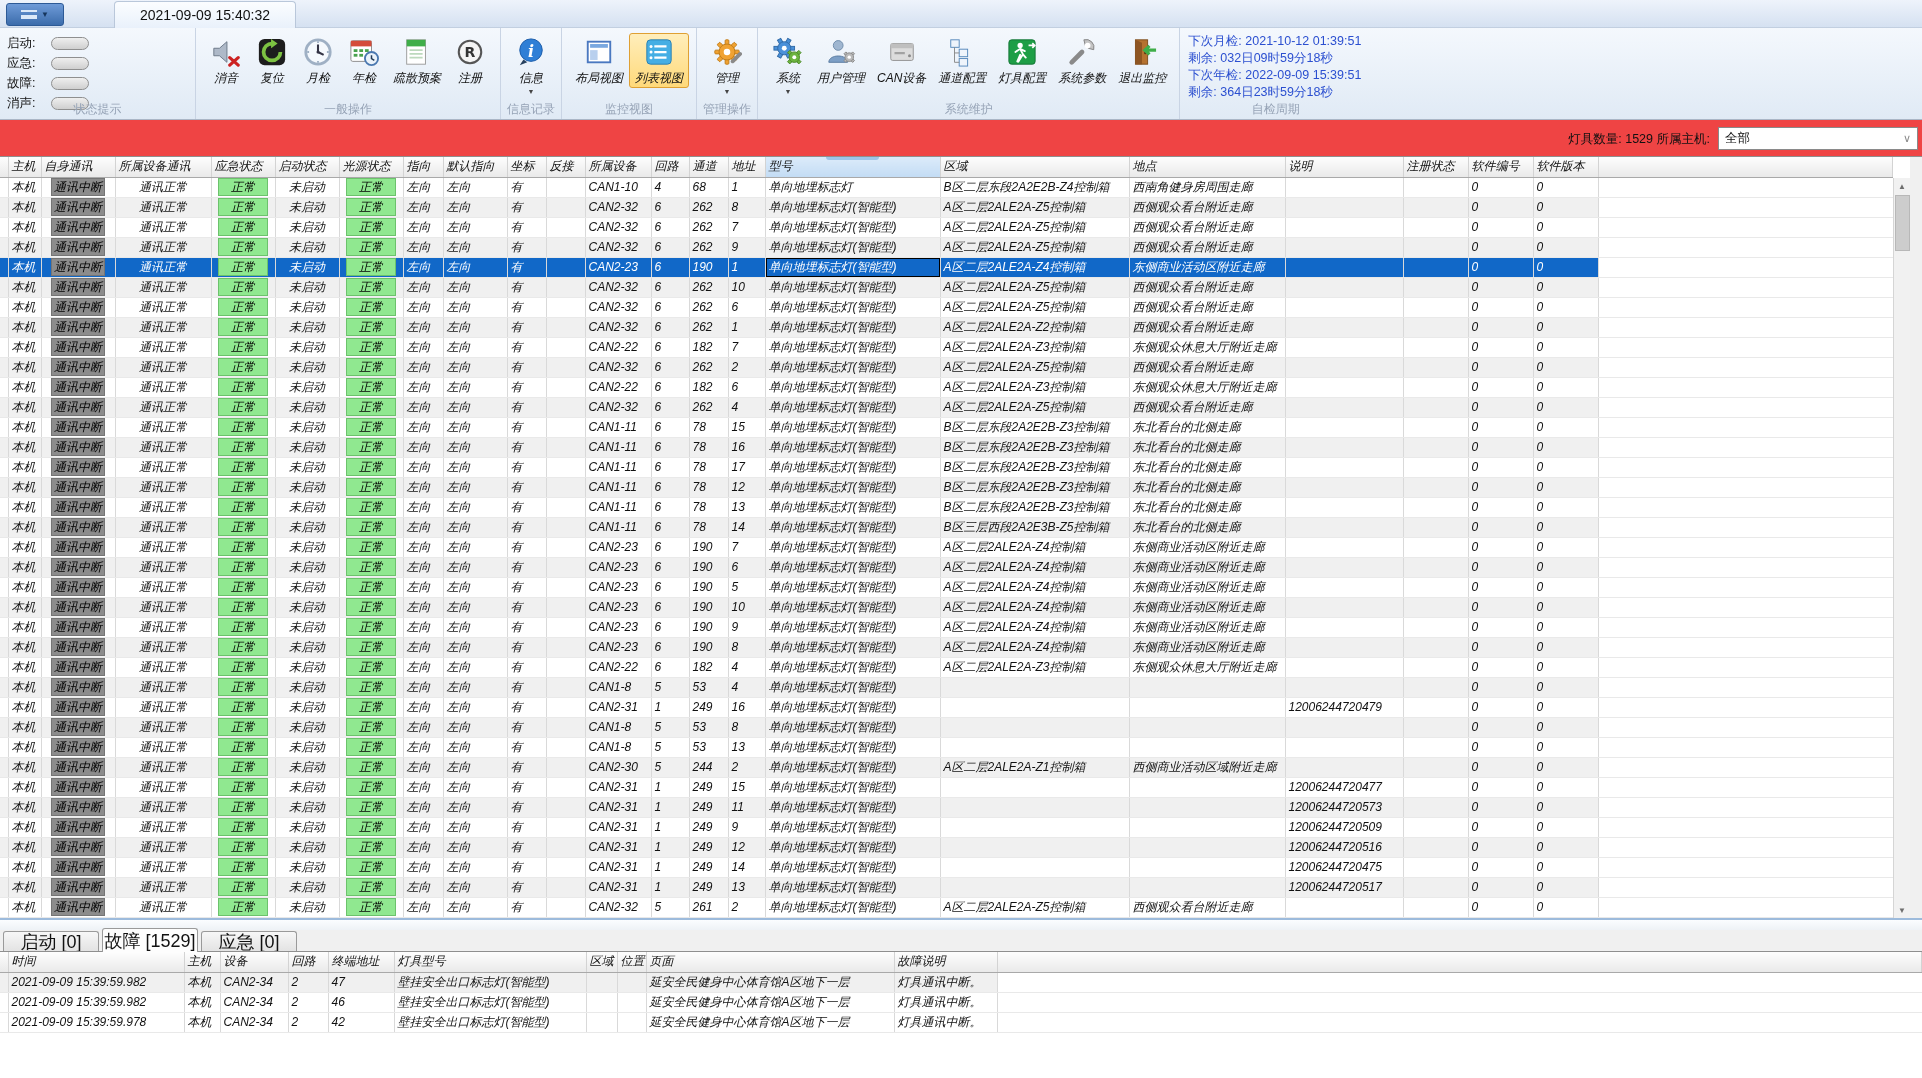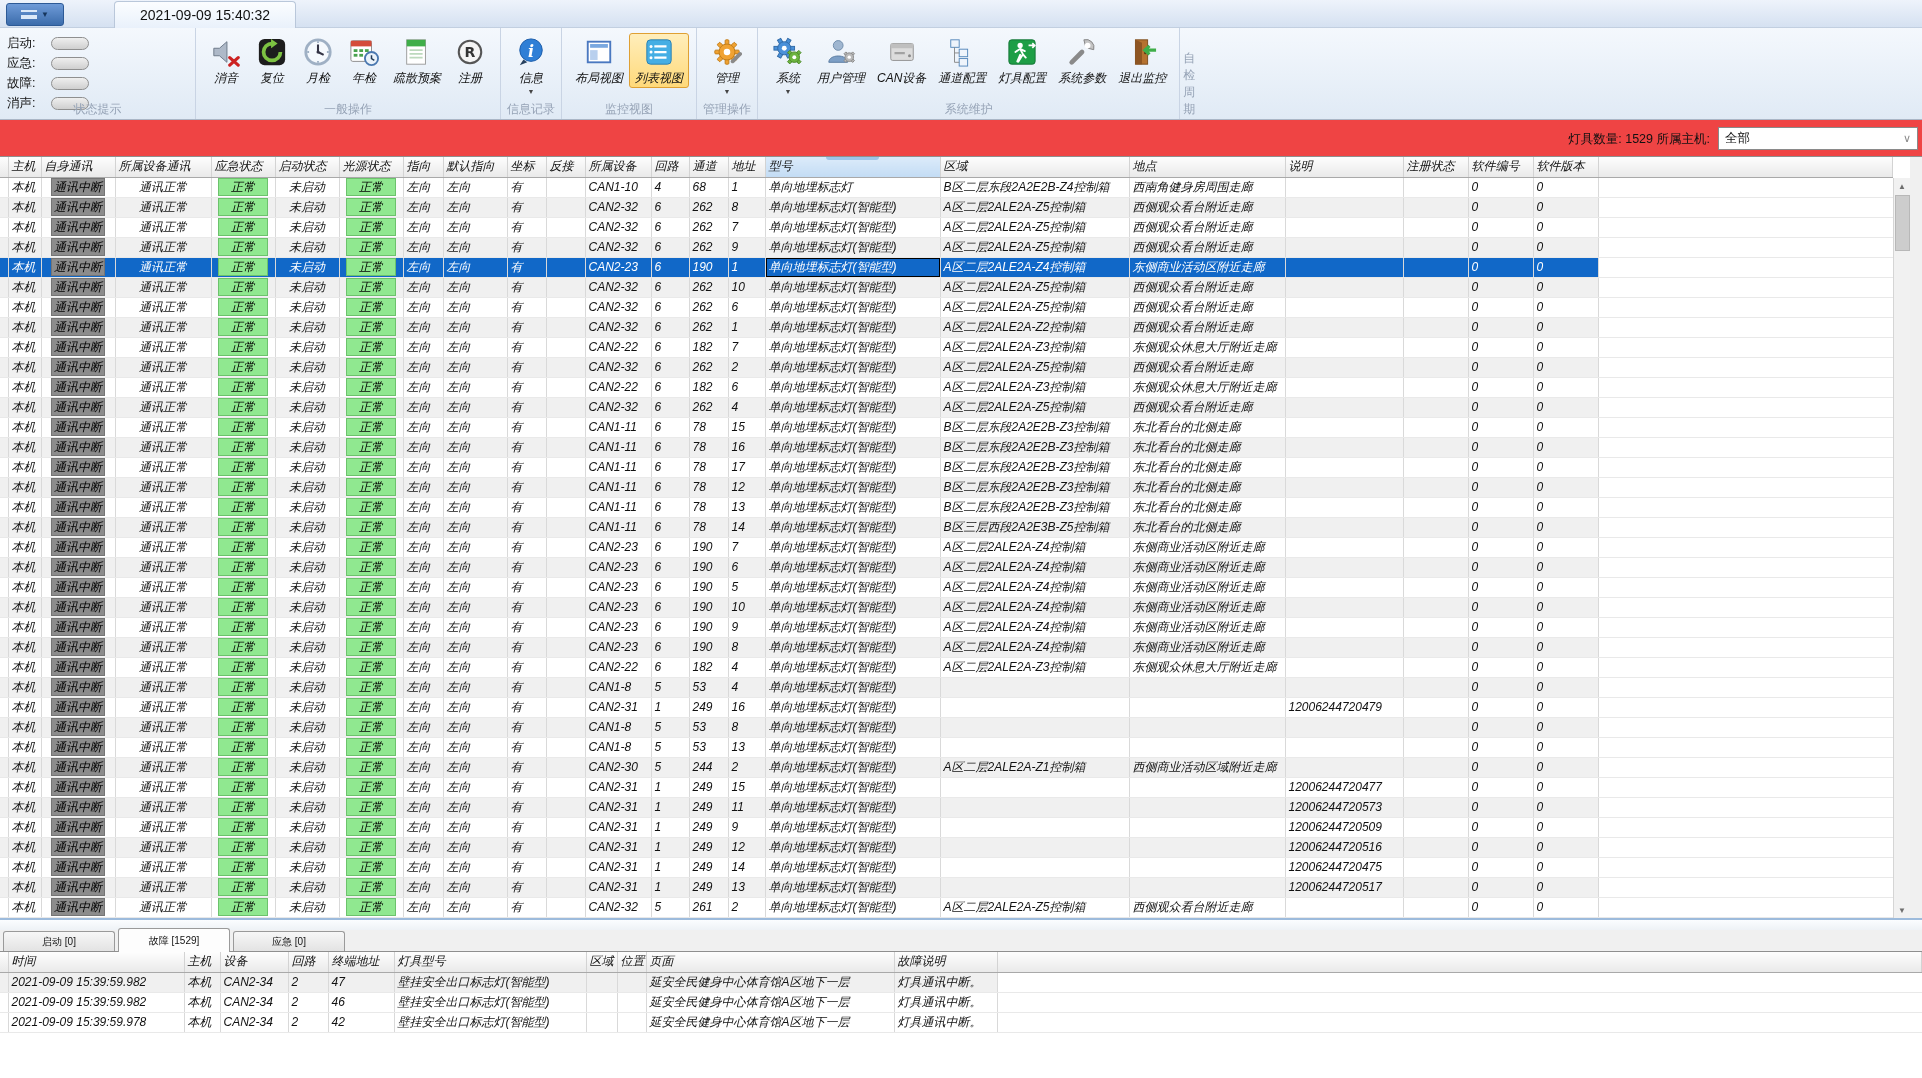--- a/index.html
+++ b/index.html
@@ -65,21 +65,21 @@
   .vscroll { position:absolute; right:0; top:21px; width:17px; height:740px; background:#f1f1f1; border-left:1px solid #d5d5d5; }
   .sarrow { height:16px; display:flex; align-items:center; justify-content:center; font-size:8px; color:#6e6e6e; background:#f1f1f1; }
   .sarrow.down { position:absolute; bottom:0; left:0; right:0; }
   .sthumb { position:absolute; top:17px; left:1px; width:15px; height:56px; background:#cdcdcd; border:1px solid #b8b8b8; }
 
   
   .bottom-panel { height:160px; background:#f0f0f0; }
   .bgap { height:12px; background:linear-gradient(#fbfdff,#eef2f6); border-top:2px solid #9dbbdc; }
   .tabs { height:22px; display:flex; align-items:flex-end; gap:3px; padding-left:3px; position:relative; }
   .tabs:after { content:""; position:absolute; bottom:0; left:0; right:0; height:1px; background:#8f8f8f; }
-  .tab { width:112px; height:21px; display:flex; align-items:center; justify-content:center; font-size:10px;
+  .tab { width:96px; height:21px; display:flex; align-items:center; justify-content:center; font-size:18px;
     background:linear-gradient(#f7f7f7,#e2e2e2); border:1px solid #9a9a9a; border-bottom:none; border-radius:3px 3px 0 0;margin-top:11px; }
   .tab.active { background:#fdfdfd; height:24px; position:relative; z-index:2; }
   .fault-wrap { background:#fff; height:126px; overflow:hidden; }
   .fault-wrap table { width:1922px; }
 </style>
 </head>
 <body>
 
 <div class="titlebar">
   <div class="menu-btn">
@@ -330,20 +330,26 @@
             <circle cx="19.5" cy="17" r="1.3" fill="#5a3312"></circle>
             <path d="M31 14 H20 M24 9.5 l-5 4.5 5 4.5" stroke="#3fae49" stroke-width="3.4" fill="none"></path>
           </svg>
         </span>
       <span class="rlabel">退出监控</span>
     </div>
     <div class="glabel">系统维护</div>
   </div>
 
   <div class="rgroup selfcheck" style="border-right:none;">
+    <div>
+      <div class="scline">下次月检: 2021-10-12 01:39:51</div>
+      <div class="scline">剩余: 032日09时59分18秒</div>
+      <div class="scline">下次年检: 2022-09-09 15:39:51</div>
+      <div class="scline">剩余: 364日23时59分18秒</div>
+    </div>
     <div class="glabel">自检周期</div>
   </div>
 </div>
 
 <div class="filter-bar">
   <span class="filter-text">
     <span>灯具数量:</span>
     <span>1529</span>
     <span>所属主机:</span>
   </span>

